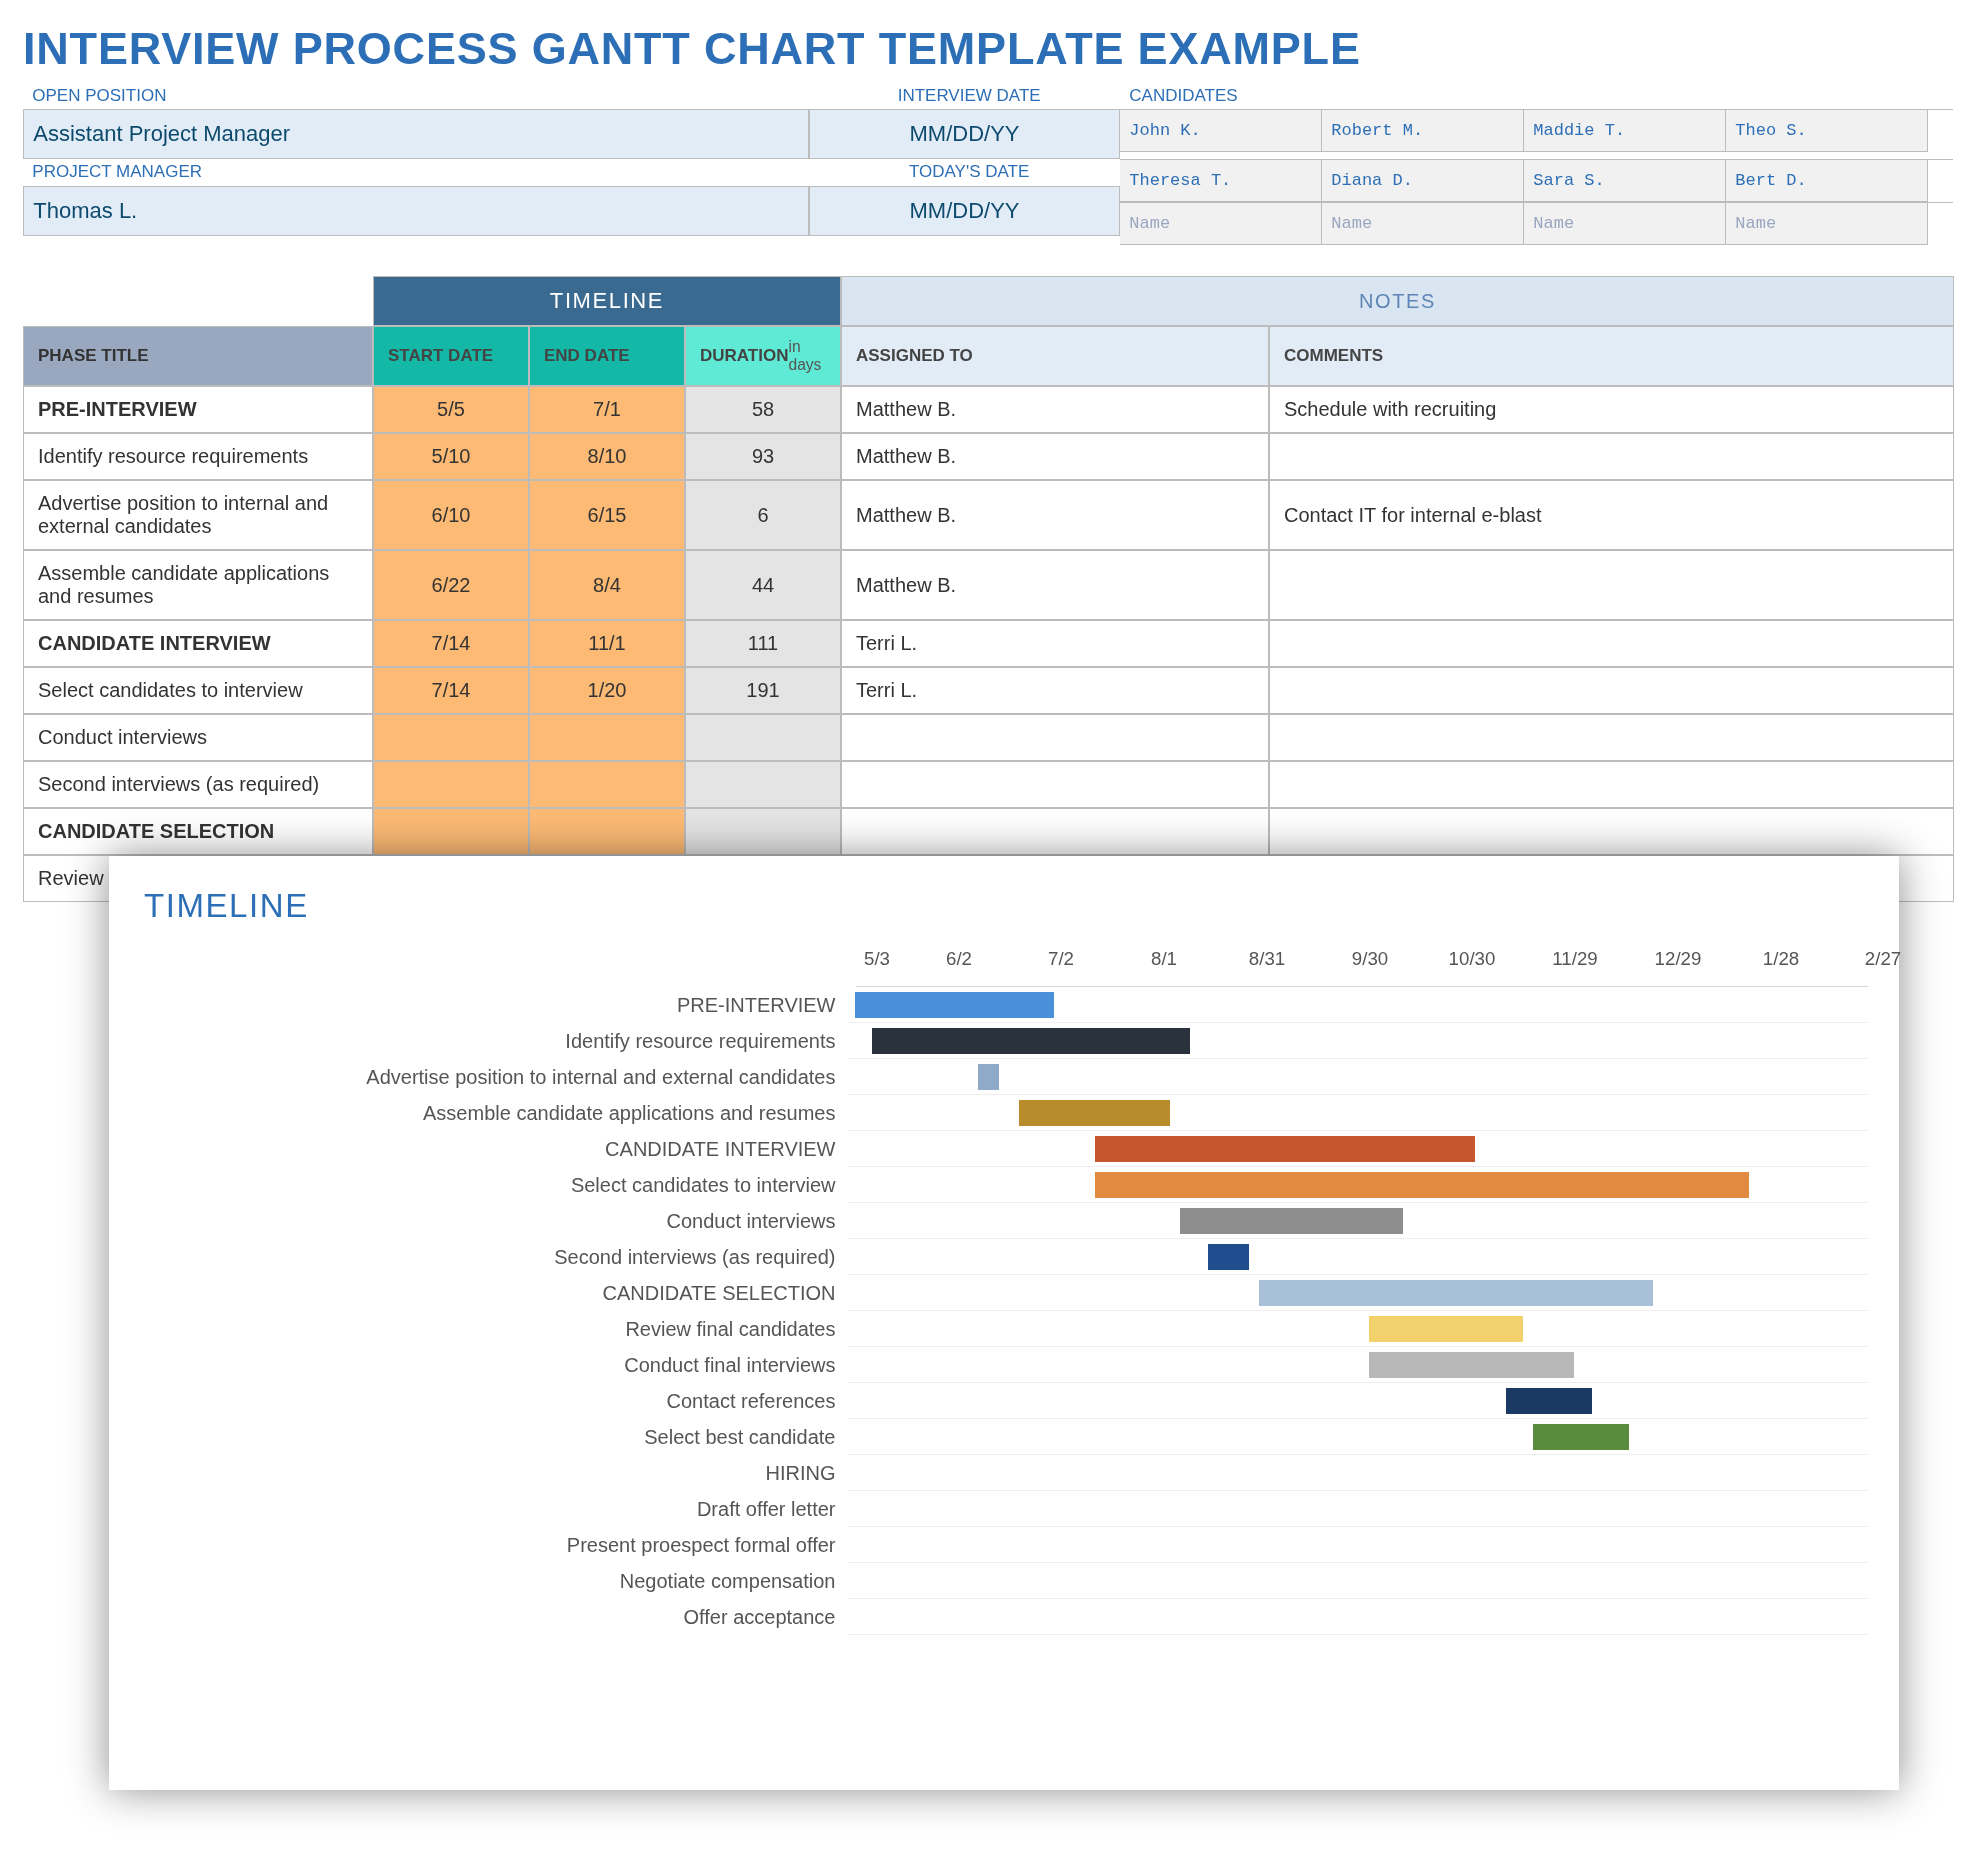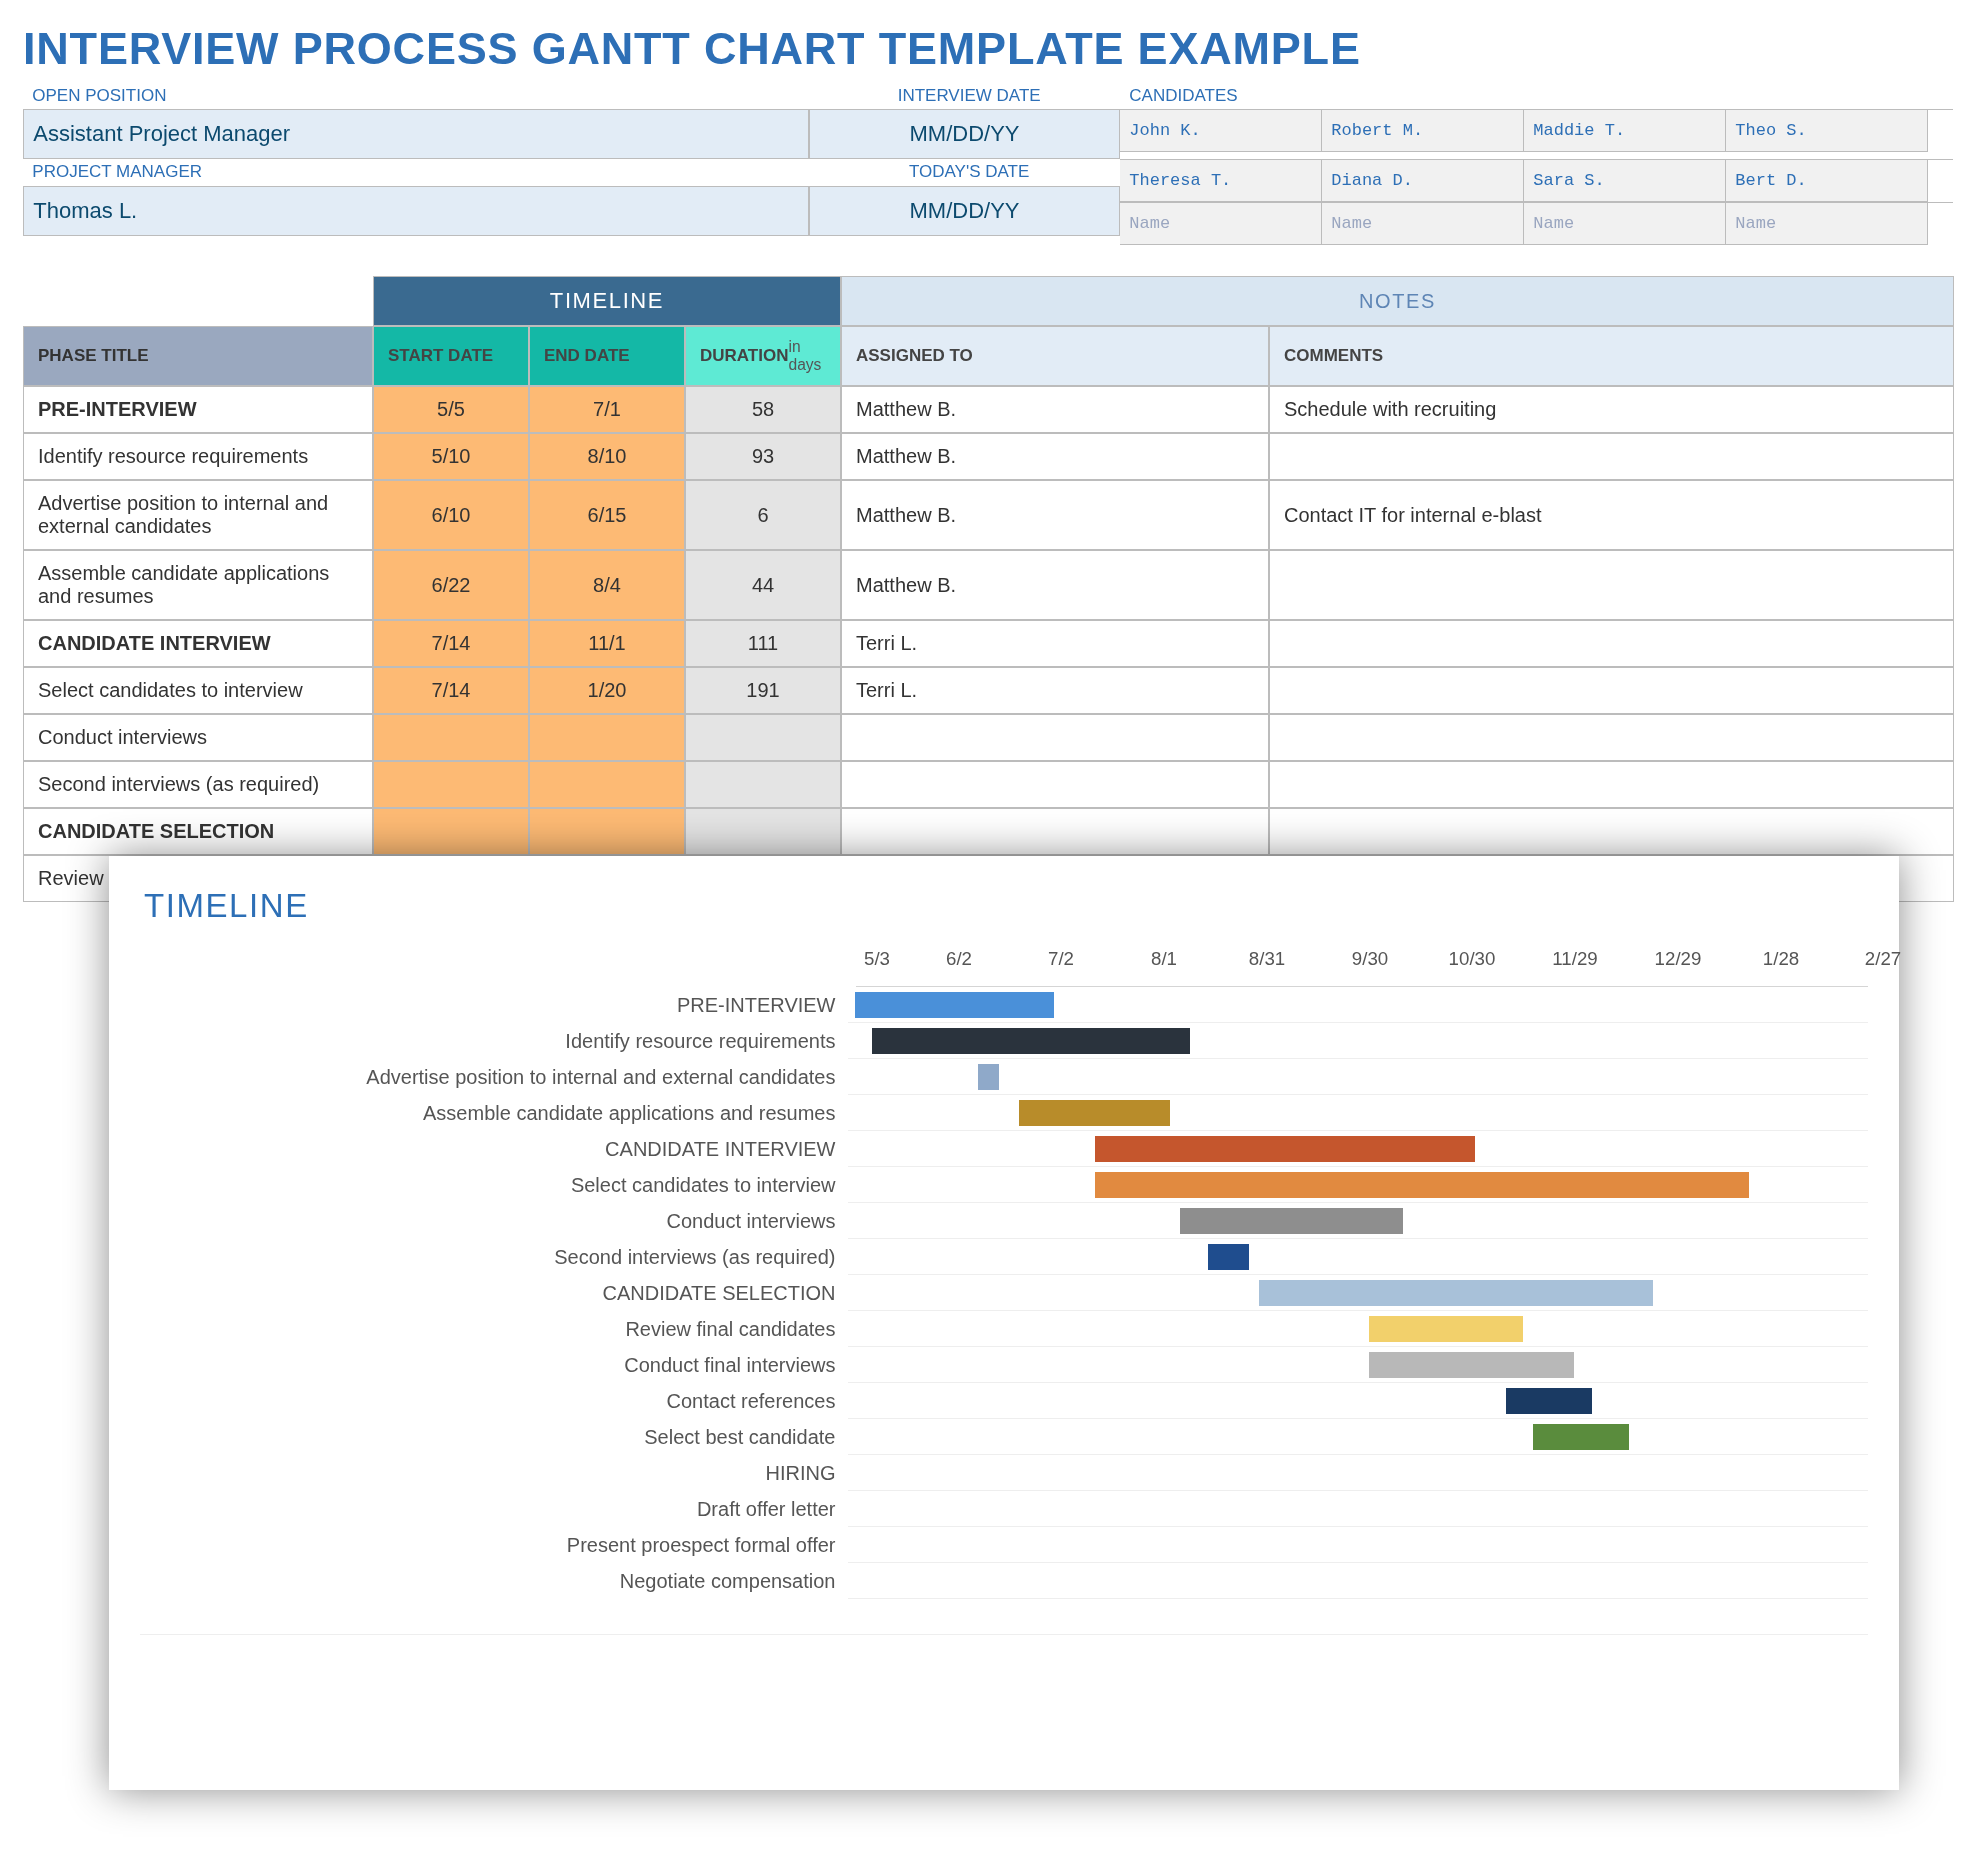--- a/index.html
+++ b/index.html
@@ -395,18 +395,19 @@
         </div>
         <div class="gantt-row">
           <div class="lbl">Present proespect formal offer</div>
           <div class="bar-area"></div>
         </div>
         <div class="gantt-row">
           <div class="lbl">Negotiate compensation</div>
           <div class="bar-area"></div>
         </div>
         <div class="gantt-row">
+          <div class="lbl">Offer acceptance</div>
           <div class="bar-area"></div>
         </div>
       </div>
   </div>
 </div>
 
 
 </body></html>

